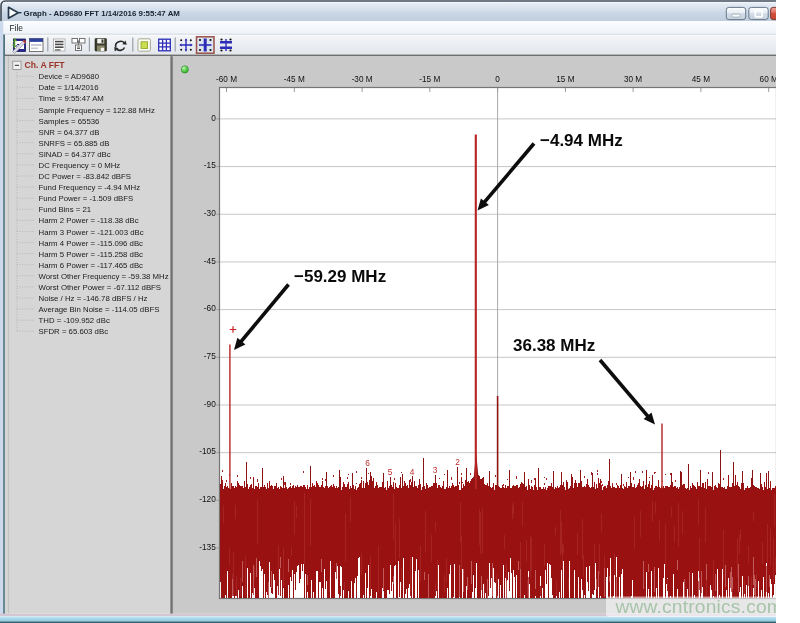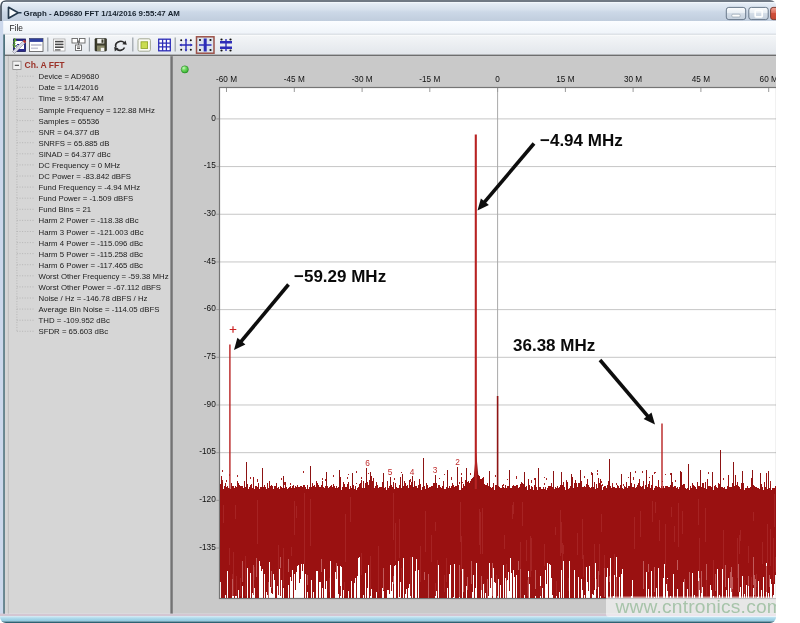--- a/index.html
+++ b/index.html
@@ -1,14 +1,14 @@
 <!DOCTYPE html>
 <html><head><meta charset="utf-8"><title>Graph</title><style>
 html,body{margin:0;padding:0;background:#fff;}
-#w{position:relative;width:776px;height:623px;overflow:hidden;border-radius:6px;}
+#w{position:relative;width:776px;height:623px;overflow:hidden;}
 svg{position:absolute;left:0;top:0;}
 text{font-family:"Liberation Sans",sans-serif;}
 </style></head><body>
 <div id="w">
     <svg xmlns="http://www.w3.org/2000/svg" width="800" height="623" viewBox="0 0 800 623" font-family="Liberation Sans, sans-serif">
       <defs>
         <linearGradient id="gT" x1="0" y1="0" x2="0" y2="1">
           <stop offset="0" stop-color="#e9f0f8"></stop>
           <stop offset="0.45" stop-color="#d5dfec"></stop>
           <stop offset="0.55" stop-color="#ccd8e7"></stop>

